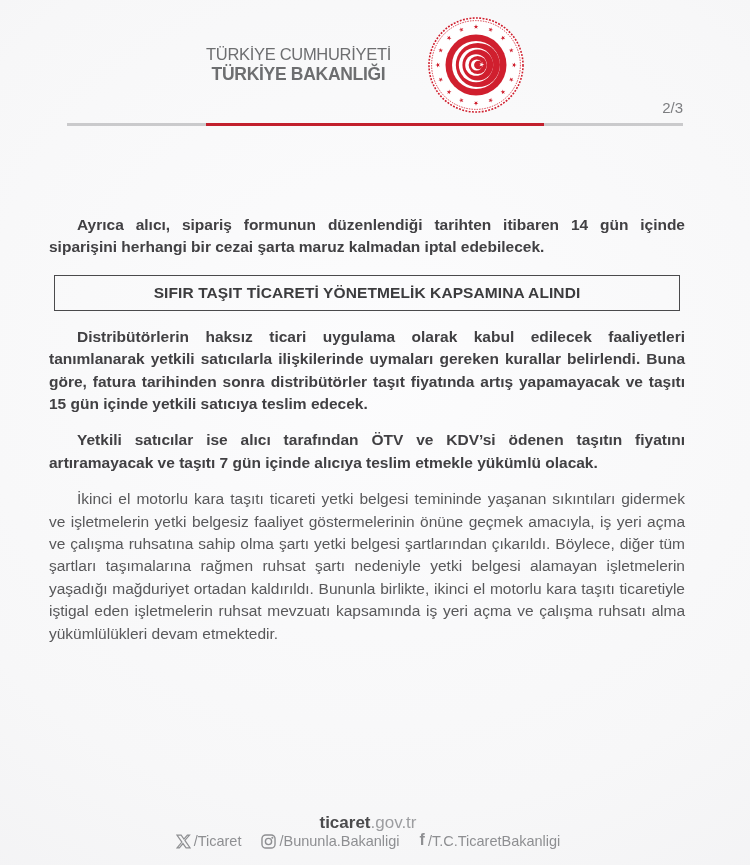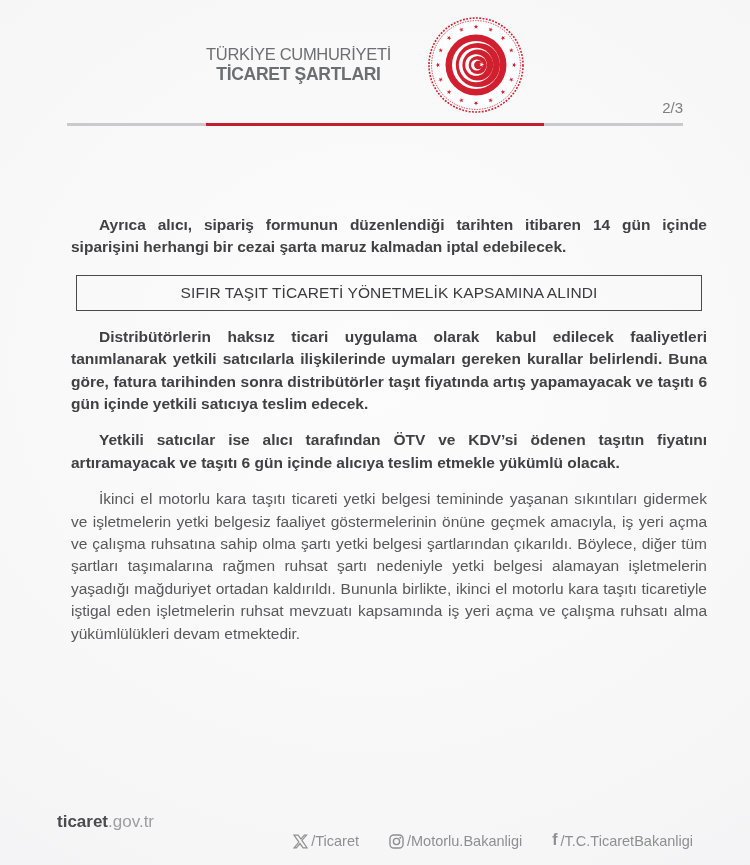--- a/index.html
+++ b/index.html
@@ -17,52 +17,52 @@
   .org-line1{font-size:16.5px;font-weight:400;}
   .org-line2{font-size:17.5px;font-weight:700;}
   .emblem{width:102px;height:102px;display:block;}
   .page-indicator{
     position:absolute;top:99px;right:67px;
     font-size:15px;color:#7d7e81;
   }
   .divider{position:absolute;top:123px;left:67px;width:616px;height:3px;background:#cacacc;}
   .divider-accent{position:absolute;top:0;left:139px;width:338px;height:3px;background:#c2202d;}
   
-  .content{position:absolute;top:214px;left:71px;width:636px;}
+  .content{position:absolute;top:214px;left:49px;width:636px;}
   .para{
     margin:0 0 14px 0;font-size:15.5px;line-height:22.4px;
     text-align:justify;text-indent:28px;color:#58585a;
   }
   .para.bold{font-weight:700;color:#414043;}
   .heading-box{
     border:1px solid #4a4a4c;margin:16px 5px 15px 5px;padding:6px 12px 7px 12px;
-    text-align:center;font-size:15.5px;font-weight:400;color:#3c3c3e;
+    text-align:center;font-size:15.5px;font-weight:700;color:#3c3c3e;
     line-height:21px;letter-spacing:0.1px;text-indent:0;
   }
   
   .footer{
-    position:absolute;left:57px;right:57px;bottom:16px;
-    display:flex;align-items:center;justify-content:space-between;
+    position:absolute;left:57px;right:71px;bottom:16px;
+    display:flex;align-items:center;justify-content:space-between;flex-direction:column;
   }
   .site{font-size:17px;color:#9c9da0;}
   .site .site-bold{font-weight:700;color:#4b4b4d;}
-  .socials{display:flex;align-items:flex-end;gap:30px;margin-top:38px;}
+  .socials{display:flex;align-items:flex-end;gap:20px;}
   .social-item{display:flex;align-items:center;gap:3px;color:#8e8f92;font-size:14.5px;}
   .social-item svg{display:block;}
   .fb-glyph{font-weight:700;font-size:16px;line-height:1;margin-top:-2px;}
 </style>
 </head>
 <body>
 
 <div class="page">
 
   <div class="header-row">
     <div class="org-block">
       <div class="org-line1">TÜRKİYE CUMHURİYETİ</div>
-      <div class="org-line2">TİCARET ŞARTLARI</div>
+      <div class="org-line2">TÜRKİYE BAKANLIĞI</div>
     </div>
 
     <svg class="emblem" viewBox="-51 -51 102 102" xmlns="http://www.w3.org/2000/svg">
       <defs>
         <path id="st" d="M0,-2.5 L0.56,-0.77 2.38,-0.77 0.91,0.29 1.47,2.02 0,0.96 -1.47,2.02 -0.91,0.29 -2.38,-0.77 -0.56,-0.77 Z"></path>
       </defs>
       <circle r="47" fill="#ffffff" stroke="#d01f2e" stroke-width="1.6" stroke-dasharray="1.9 1.4"></circle>
       <circle r="44.4" fill="none" stroke="#d01f2e" stroke-width="0.9" stroke-dasharray="1.4 1.2"></circle>
       <g fill="#d01f2e">
         <use href="#st" transform="rotate(0) translate(0,-38.2)"></use>
@@ -100,43 +100,43 @@
 
   <div class="page-indicator">2/3</div>
 
   <div class="divider">
     <div class="divider-accent"></div>
   </div>
 
   <div class="content">
     <p class="para bold">Ayrıca alıcı, sipariş formunun düzenlendiği tarihten itibaren 14 gün içinde siparişini herhangi bir cezai şarta maruz kalmadan iptal edebilecek.</p>
     <div class="heading-box">SIFIR TAŞIT TİCARETİ YÖNETMELİK KAPSAMINA ALINDI</div>
-    <p class="para bold">Distribütörlerin haksız ticari uygulama olarak kabul edilecek faaliyetleri tanımlanarak yetkili satıcılarla ilişkilerinde uymaları gereken kurallar belirlendi. Buna göre, fatura tarihinden sonra distribütörler taşıt fiyatında artış yapamayacak ve taşıtı 6 gün içinde yetkili satıcıya teslim edecek.</p>
-    <p class="para bold">Yetkili satıcılar ise alıcı tarafından ÖTV ve KDV’si ödenen taşıtın fiyatını artıramayacak ve taşıtı 6 gün içinde alıcıya teslim etmekle yükümlü olacak.</p>
+    <p class="para bold">Distribütörlerin haksız ticari uygulama olarak kabul edilecek faaliyetleri tanımlanarak yetkili satıcılarla ilişkilerinde uymaları gereken kurallar belirlendi. Buna göre, fatura tarihinden sonra distribütörler taşıt fiyatında artış yapamayacak ve taşıtı 15 gün içinde yetkili satıcıya teslim edecek.</p>
+    <p class="para bold">Yetkili satıcılar ise alıcı tarafından ÖTV ve KDV’si ödenen taşıtın fiyatını artıramayacak ve taşıtı 7 gün içinde alıcıya teslim etmekle yükümlü olacak.</p>
     <p class="para">İkinci el motorlu kara taşıtı ticareti yetki belgesi temininde yaşanan sıkıntıları gidermek ve işletmelerin yetki belgesiz faaliyet göstermelerinin önüne geçmek amacıyla, iş yeri açma ve çalışma ruhsatına sahip olma şartı yetki belgesi şartlarından çıkarıldı. Böylece, diğer tüm şartları taşımalarına rağmen ruhsat şartı nedeniyle yetki belgesi alamayan işletmelerin yaşadığı mağduriyet ortadan kaldırıldı. Bununla birlikte, ikinci el motorlu kara taşıtı ticaretiyle iştigal eden işletmelerin ruhsat mevzuatı kapsamında iş yeri açma ve çalışma ruhsatı alma yükümlülükleri devam etmektedir.</p>
   </div>
 
   <div class="footer">
     <div class="site">
       <span class="site-bold">ticaret</span><span>.gov.tr</span>
     </div>
     <div class="socials">
       <div class="social-item">
         <svg width="15" height="15" viewBox="0 0 14 14">
           <path d="M10.6 1.1h2L8.3 6 13.2 13H9.4L6.5 8.9 3.1 13H1l4.5-5.5L0.9 1.1h3.9l2.6 3.7 3.2-3.7z" fill="none" stroke="currentColor" stroke-width="1.1"></path>
         </svg>
         <span>/Ticaret</span>
       </div>
       <div class="social-item">
         <svg width="15" height="15" viewBox="0 0 14 14">
           <rect x="0.9" y="0.9" width="12.2" height="12.2" rx="3.6" fill="none" stroke="currentColor" stroke-width="1.3"></rect>
           <circle cx="7" cy="7" r="2.9" fill="none" stroke="currentColor" stroke-width="1.3"></circle>
           <circle cx="10.6" cy="3.4" r="0.95" fill="currentColor"></circle>
         </svg>
-        <span>/Motorlu.Bakanligi</span>
+        <span>/Bununla.Bakanligi</span>
       </div>
       <div class="social-item">
         <span class="fb-glyph">f</span>
         <span>/T.C.TicaretBakanligi</span>
       </div>
     </div>
   </div>
 
 </div>
 

